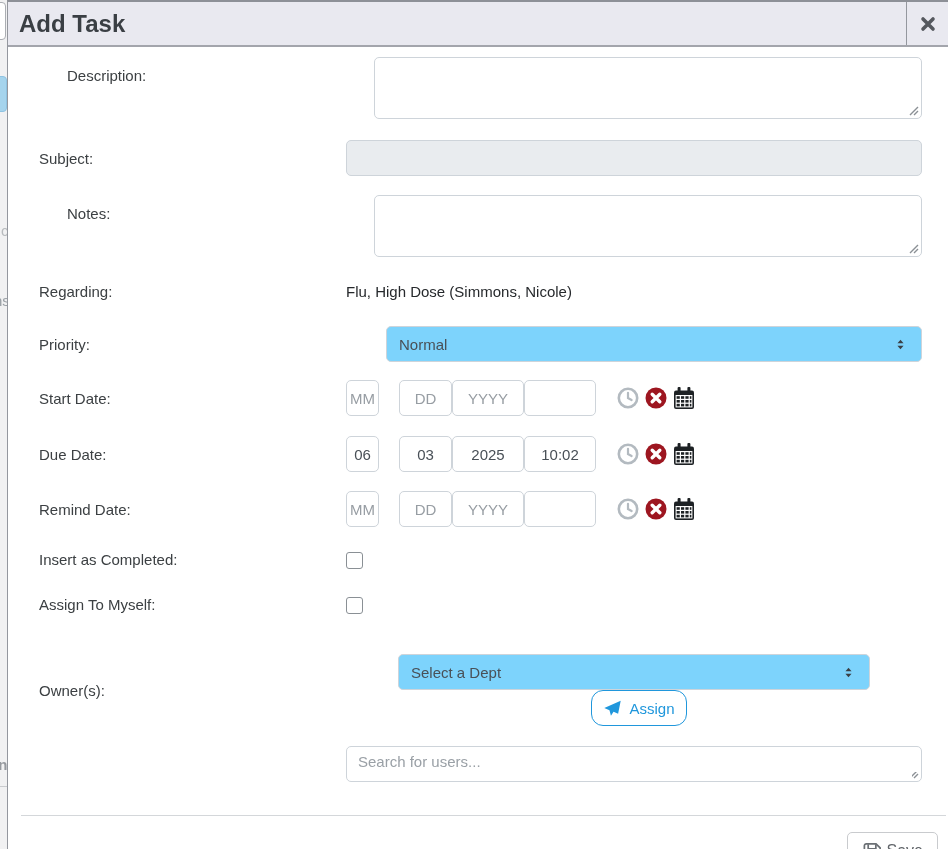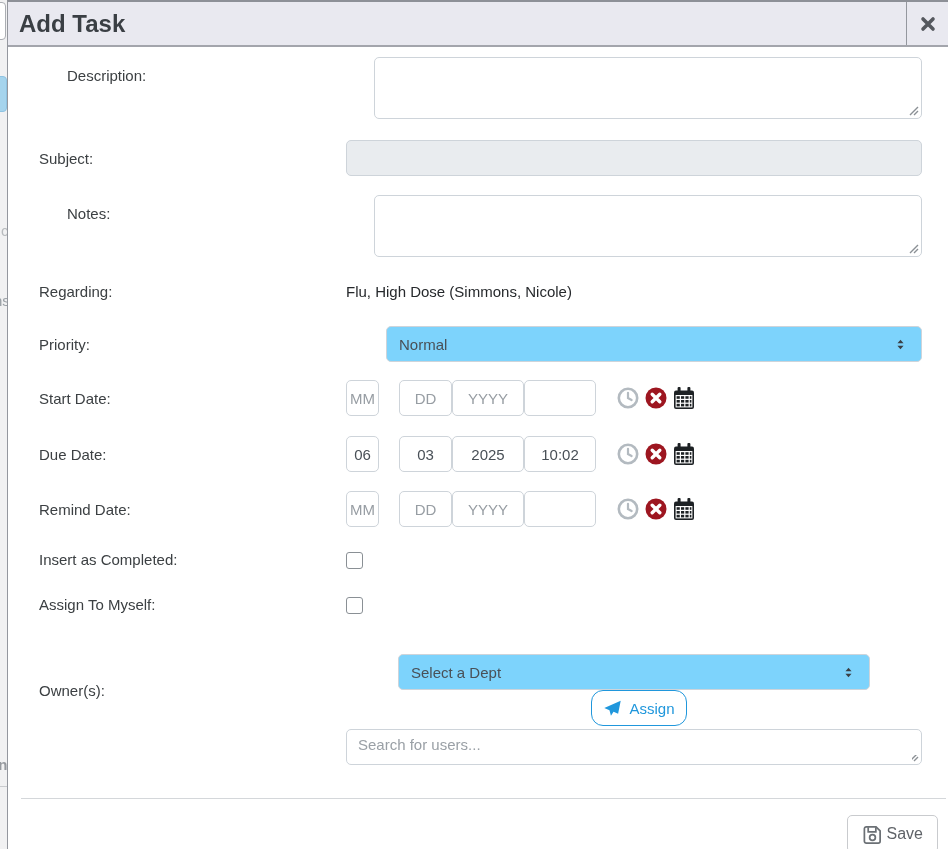--- a/index.html
+++ b/index.html
@@ -150,21 +150,21 @@
   .mt-subj   { margin-top: 21px; }
   .mt-notes  { margin-top: 19px; }
   .mt-regard { margin-top: 26px; }
   .mt-prio   { margin-top: 26px; gap: 40px; }
   .mt-start  { margin-top: 18px; }
   .mt-due    { margin-top: 20px; }
   .mt-remind { margin-top: 19px; }
   .mt-insert { margin-top: 23px; }
   .mt-myself { margin-top: 27px; }
   .mt-owners { margin-top: 40px; }
-  .mt-search { margin-top: 3px; }
+  .mt-search { margin-top: 20px; }
   .mb-body   { height: 33px; }
 </style>
 </head>
 <body>
 
 <svg width="0" height="0" style="position:absolute">
   <defs>
     <g id="ic-clock">
       <circle cx="11" cy="11" r="9.2" fill="none" stroke="#b3bac0" stroke-width="2.6"></circle>
       <path d="M11 5.8 L11 11 L14.6 13" fill="none" stroke="#b3bac0" stroke-width="2.2" stroke-linecap="round"></path>

